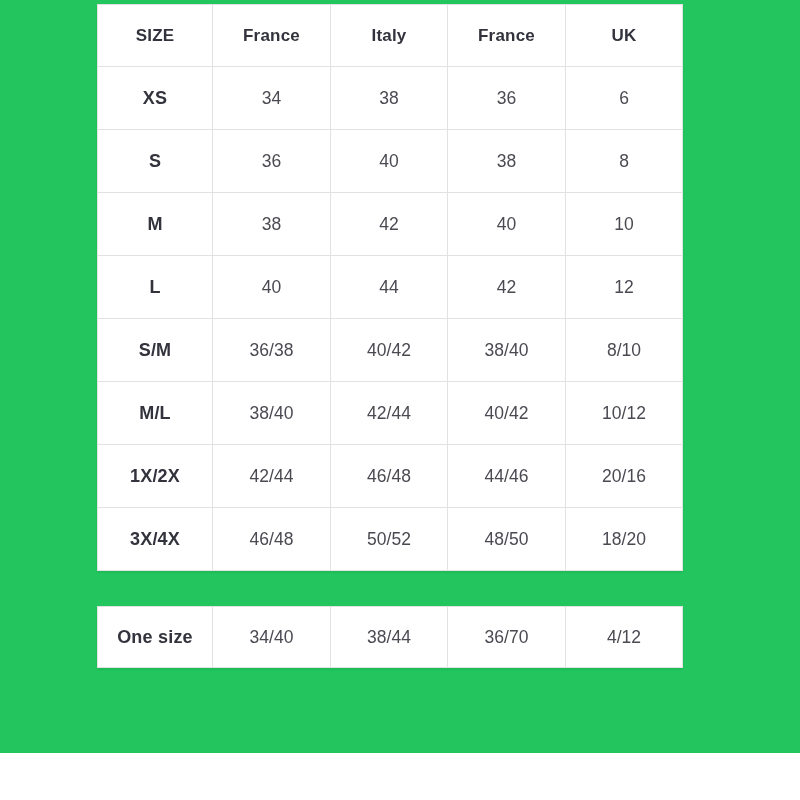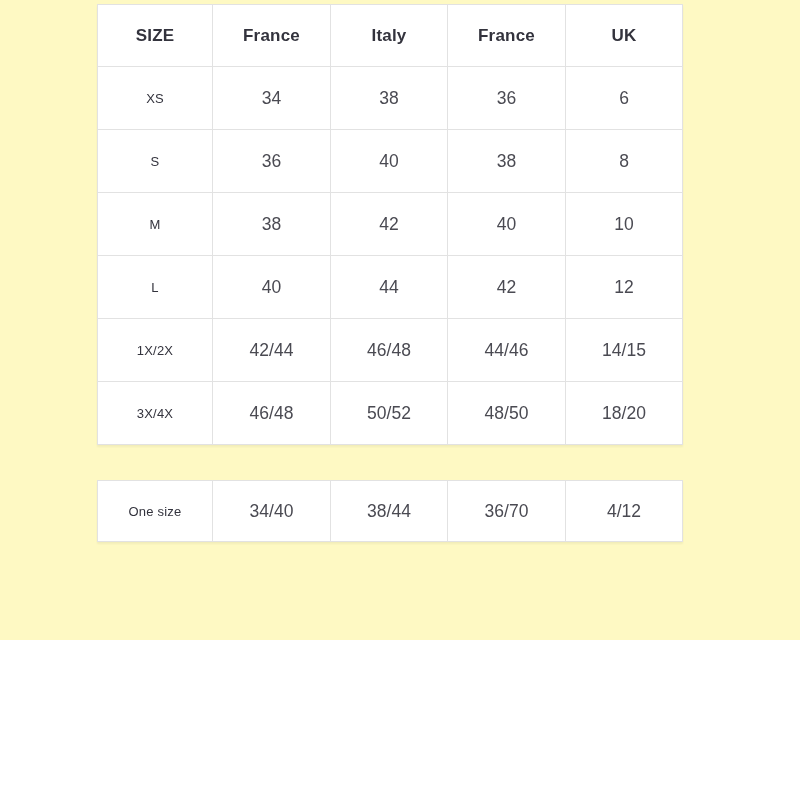--- a/index.html
+++ b/index.html
@@ -7,22 +7,22 @@
     padding: 0;
     background: #ffffff;
     width: 800px;
     height: 800px;
     overflow: hidden;
     font-family: "Liberation Sans", sans-serif;
   }
   .page {
     position: relative;
     width: 800px;
-    height: 640px;
-    background: #fef9c3;
+    height: 753px;
+    background: #22c55e;
   }
   .tables-wrap {
     position: absolute;
     left: 97px;
     top: 4px;
   }
   table.size-table {
     border-collapse: collapse;
     table-layout: fixed;
     width: 585px;
@@ -39,22 +39,22 @@
   }
   table.size-table thead th {
     height: 61px;
     font-size: 17px;
     font-weight: 700;
     color: #33333d;
     letter-spacing: 0.2px;
   }
   table.size-table tbody th {
     height: 62px;
-    font-size: 13px;
-    font-weight: 400;
+    font-size: 18px;
+    font-weight: 700;
     color: #33333d;
     letter-spacing: 0.2px;
   }
   table.size-table tbody td {
     height: 62px;
     font-size: 17.5px;
     font-weight: 400;
     color: #4a4a52;
     text-align: center;
   }
@@ -112,25 +112,39 @@
           <td>10</td>
         </tr>
         <tr>
           <th>L</th>
           <td>40</td>
           <td>44</td>
           <td>42</td>
           <td>12</td>
         </tr>
         <tr>
+          <th>S/M</th>
+          <td>36/38</td>
+          <td>40/42</td>
+          <td>38/40</td>
+          <td>8/10</td>
+        </tr>
+        <tr>
+          <th>M/L</th>
+          <td>38/40</td>
+          <td>42/44</td>
+          <td>40/42</td>
+          <td>10/12</td>
+        </tr>
+        <tr>
           <th>1X/2X</th>
           <td>42/44</td>
           <td>46/48</td>
           <td>44/46</td>
-          <td>14/15</td>
+          <td>20/16</td>
         </tr>
         <tr>
           <th>3X/4X</th>
           <td>46/48</td>
           <td>50/52</td>
           <td>48/50</td>
           <td>18/20</td>
         </tr>
       </tbody>
     </table>

